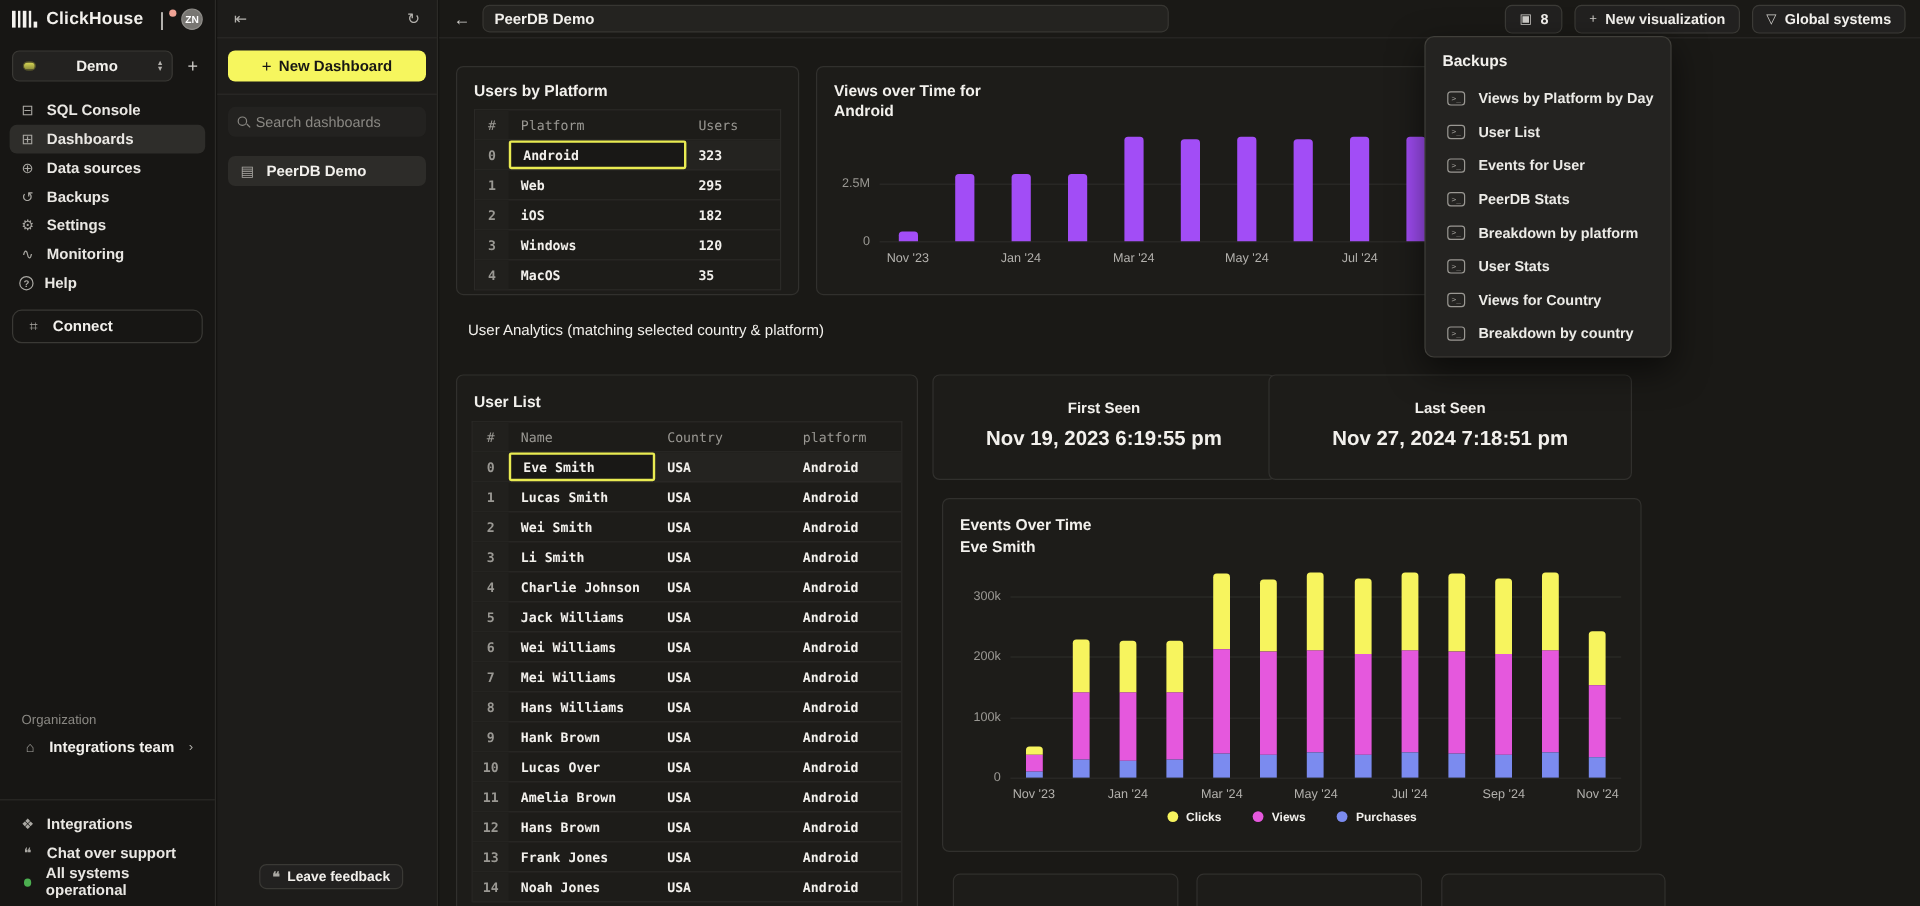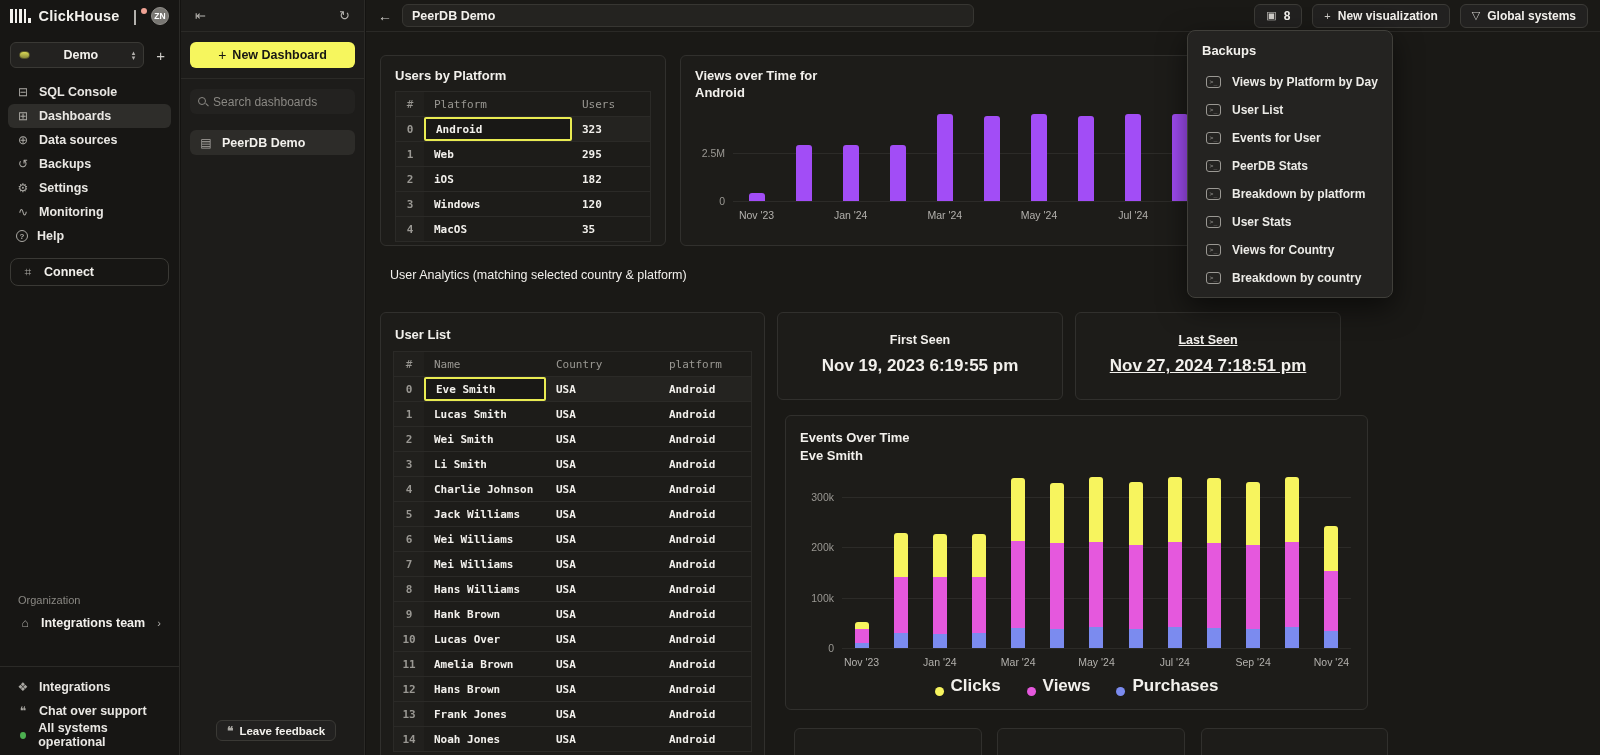--- a/index.html
+++ b/index.html
@@ -88,21 +88,21 @@
   .tbl-grid-border { border:1px solid #2b2a27; border-bottom:none; }
 
   
   .grid-line { position:absolute; left:0; right:0; height:1px; background:#2c2b28; }
   .y-lab { position:absolute; text-align:right; color:#9a9893; font-size:10.5px; width:40px; }
   .slot { position:absolute; bottom:0; display:flex; justify-content:center; align-items:flex-end; height:100%; }
   .bar { border-radius:3px 3px 0 0; }
   .stack { display:flex; flex-direction:column-reverse; width:14px; }
   .x-lab { position:absolute; color:#b3b1ad; font-size:10.5px; transform:translateX(-50%); white-space:nowrap; }
   .legend { position:absolute; display:flex; gap:26px; align-items:center; }
-  .legend .li { display:flex; gap:7px; align-items:flex-end; font-weight:700; font-size:17px; }
+  .legend .li { display:flex; gap:7px; align-items:flex-start; font-weight:700; font-size:10px; }
   .legend .dot { width:9px; height:9px; border-radius:50%; }
 
   .big-stat { text-align:center; }
   .big-stat .sl { font-weight:700; font-size:12.5px; margin-top:20px; }
   .big-stat .sv { font-weight:700; font-size:17px; margin-top:9px; }
 
   
   #queries-menu { position:absolute; left:1187px; top:30px; width:206px; height:268px; background:#242321; border:1px solid #403f3a; border-radius:8px; box-shadow:0 10px 28px rgba(0,0,0,.55); z-index:20; padding:12px 14px; }
   #queries-menu h3 { font-size:13px; font-weight:700; margin-bottom:10px; }
   .q-item { display:flex; align-items:center; gap:11px; height:28px; cursor:pointer; padding-left:4px; }
@@ -450,21 +450,21 @@
             <div class="cell">Android</div>
           </div>
         </div>
     </div>
 
     <div class="panel big-stat" style="left:411px; top:279px; width:286px; height:88px;">
       <div class="sl">First Seen</div>
       <div class="sv">Nov 19, 2023 6:19:55 pm</div>
     </div>
 
-    <div class="panel big-stat" style="left:709px; top:279px; width:266px; height:88px;text-decoration:underline;">
+    <div class="panel big-stat" style="left:691px; top:279px; width:303px; height:88px;">
       <div class="sl">Last Seen</div>
       <div class="sv">Nov 27, 2024 7:18:51 pm</div>
     </div>
 
     <div class="panel" style="left:419px; top:382px; width:583px; height:295px;">
       <div class="panel-title" style="padding:14px 14px 0;" id="c2-t1">Events Over Time</div>
       <div class="panel-title" style="padding:3px 14px 0;" id="c2-t2">Eve Smith</div>
       <div id="chart2" style="position:absolute; left:0; top:0; width:100%; height:100%;">
           <div style="position: absolute; left: 56px; right: 16px; top: 56px; height: 176px;">
             <div class="grid-line" style="top: 176px;"></div>

